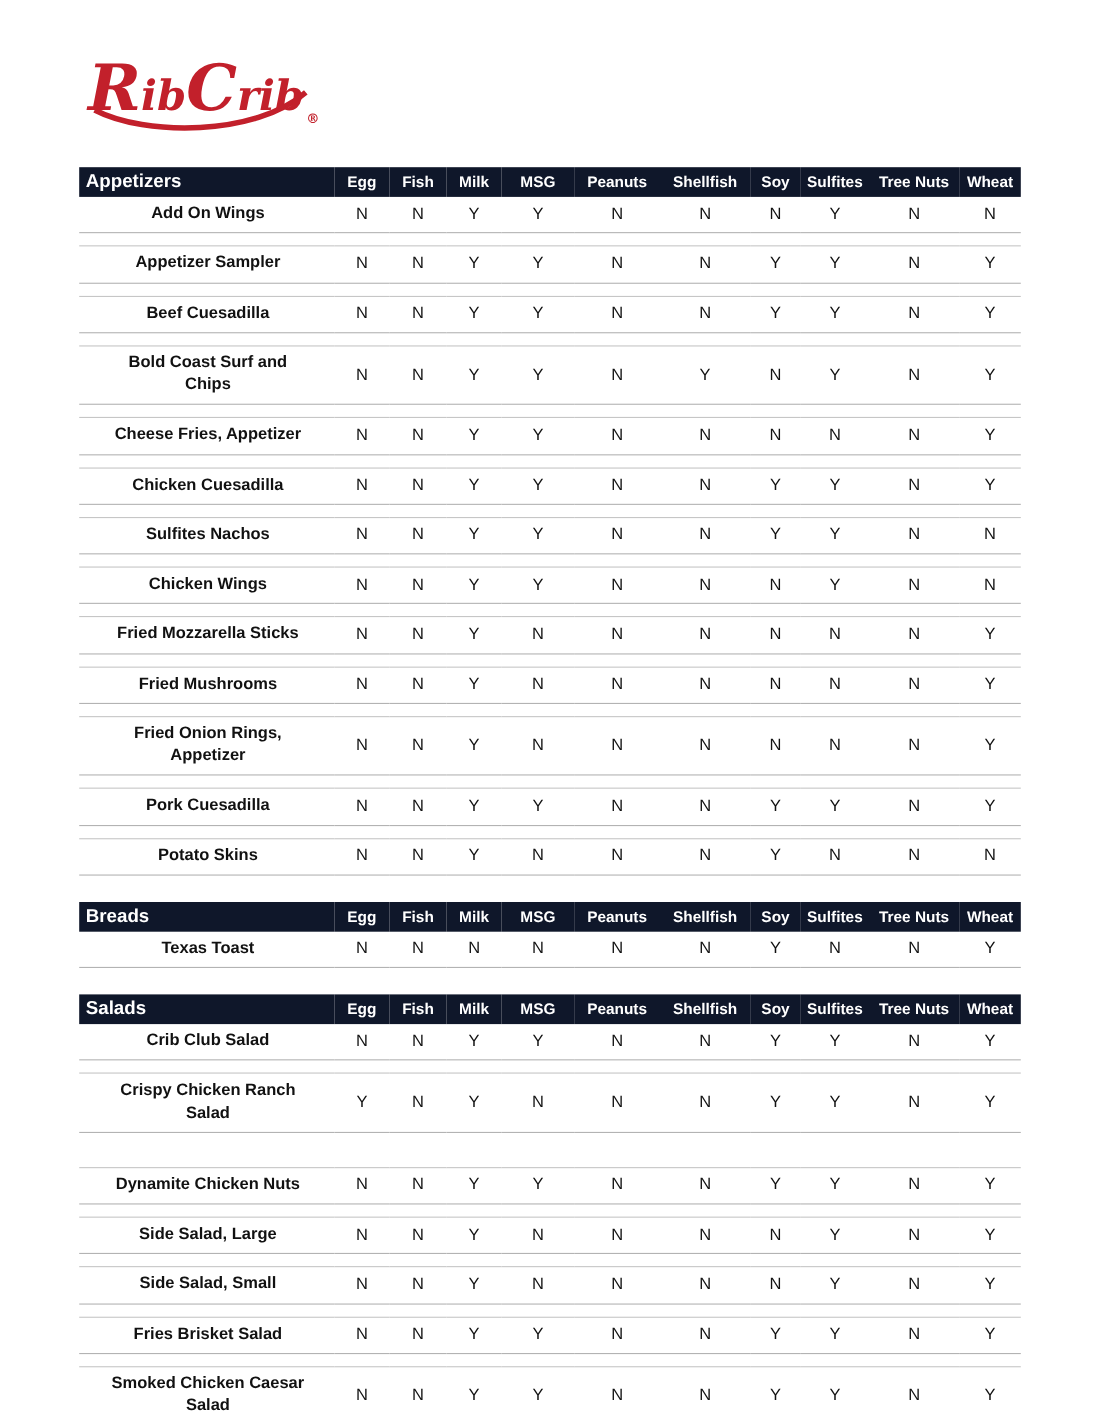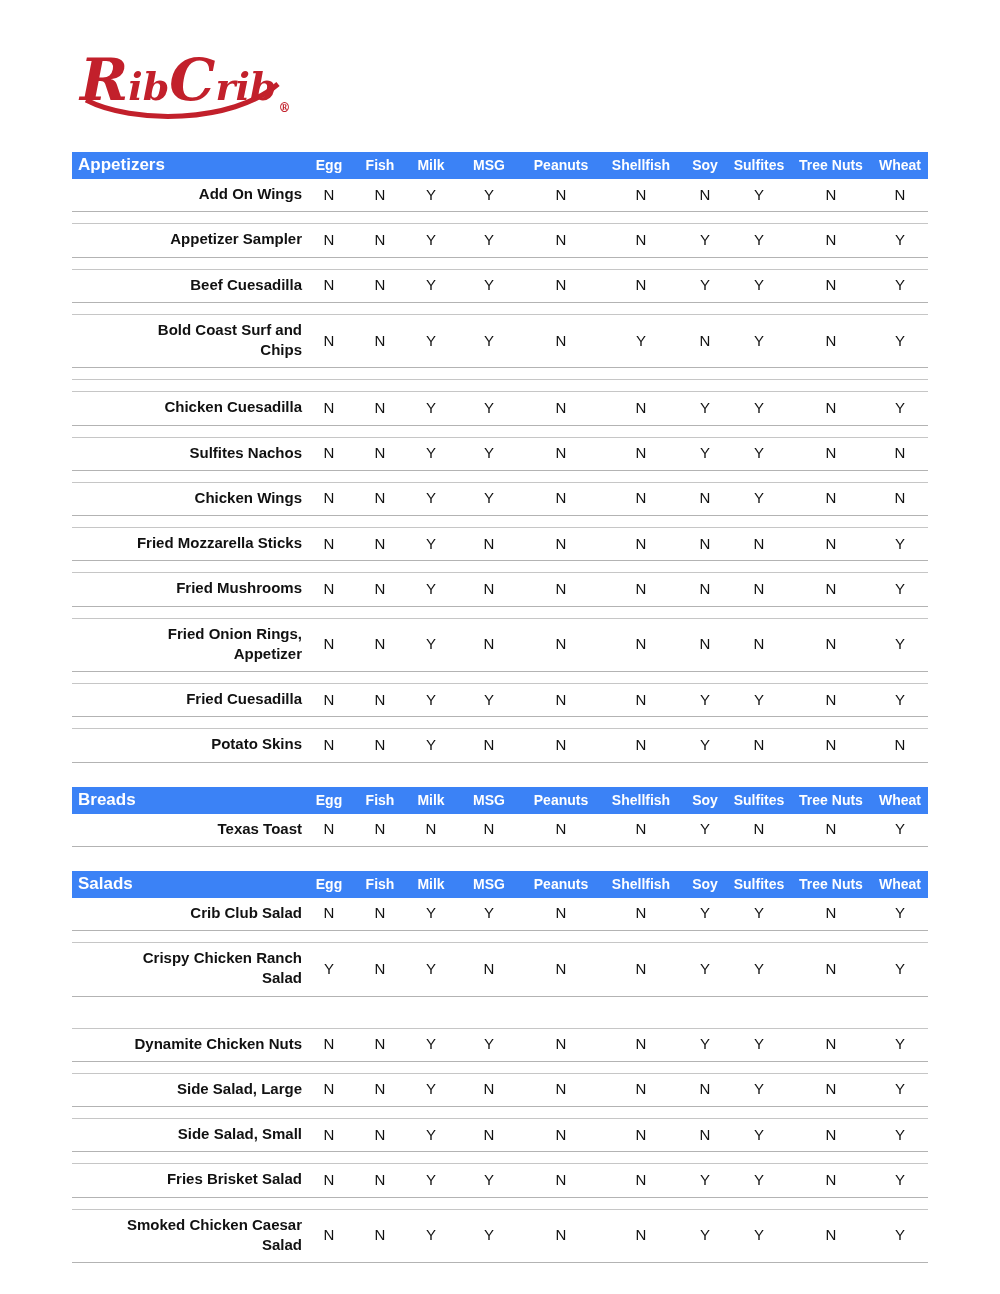--- a/index.html
+++ b/index.html
@@ -39,21 +39,21 @@
     padding-left: 50px;
     color: #0d0d0d;
   }
 
   
   .section { margin-top: 24px; }
   .section:first-child { margin-top: 0; }
   table { width: 100%; border-collapse: collapse; table-layout: fixed; }
 
   tr.head-bar th {
-    background: #3b82f6;
+    background: #0f172a;
     color: #ffffff;
     font-size: 14px;
     font-weight: bold;
     text-align: center;
     padding: 3px 0 4px 0;
     vertical-align: middle;
   }
   tr.head-bar th.sec-name {
     text-align: left;
     font-size: 17px;
@@ -61,21 +61,21 @@
   }
 
   td {
     border-bottom: 1px solid #b3b3b3;
     text-align: center;
     font-size: 15px;
     padding: 5px 2px 7px 2px;
     vertical-align: middle;
     color: #111;
   }
-  td.item { text-align: right; font-weight: bold; padding-left: 4px; }
+  td.item { text-align: center; font-weight: bold; padding-left: 4px; }
   td.item span { display: inline-block; max-width: 180px; line-height: 1.35; }
 
   tr.spacer td {
     border-bottom: 1px solid #c6c6c6;
     padding: 0;
     height: 12px;
     font-size: 0;
     line-height: 0;
   }
   tr.spacer.tall td { height: 32px; }
@@ -185,20 +185,33 @@
               <td class="val">N</td>
               <td class="val">Y</td>
               <td class="val">N</td>
               <td class="val">Y</td>
               <td class="val">N</td>
               <td class="val">Y</td>
             </tr>
             <tr class="spacer">
               <td colspan="11"></td>
             </tr>
+            <tr class="data-row">
+              <td class="item"><span>Cheese Fries, Appetizer</span></td>
+              <td class="val">N</td>
+              <td class="val">N</td>
+              <td class="val">Y</td>
+              <td class="val">Y</td>
+              <td class="val">N</td>
+              <td class="val">N</td>
+              <td class="val">N</td>
+              <td class="val">N</td>
+              <td class="val">N</td>
+              <td class="val">Y</td>
+            </tr>
             <tr class="spacer">
               <td colspan="11"></td>
             </tr>
             <tr class="data-row">
               <td class="item"><span>Chicken Cuesadilla</span></td>
               <td class="val">N</td>
               <td class="val">N</td>
               <td class="val">Y</td>
               <td class="val">Y</td>
               <td class="val">N</td>
@@ -285,21 +298,21 @@
               <td class="val">N</td>
               <td class="val">N</td>
               <td class="val">N</td>
               <td class="val">N</td>
               <td class="val">Y</td>
             </tr>
             <tr class="spacer">
               <td colspan="11"></td>
             </tr>
             <tr class="data-row">
-              <td class="item"><span>Fried Cuesadilla</span></td>
+              <td class="item"><span>Pork Cuesadilla</span></td>
               <td class="val">N</td>
               <td class="val">N</td>
               <td class="val">Y</td>
               <td class="val">Y</td>
               <td class="val">N</td>
               <td class="val">N</td>
               <td class="val">Y</td>
               <td class="val">Y</td>
               <td class="val">N</td>
               <td class="val">Y</td>

